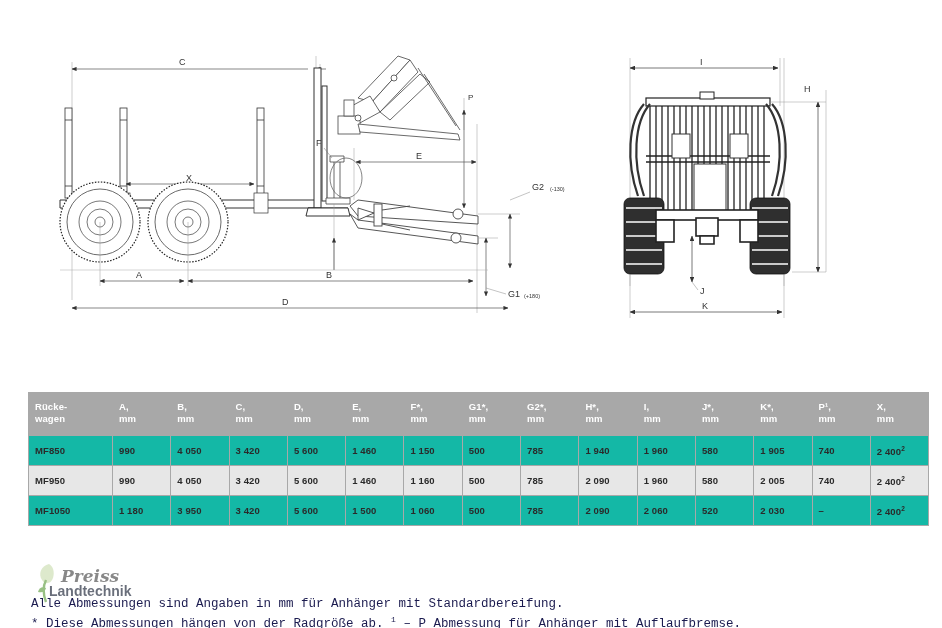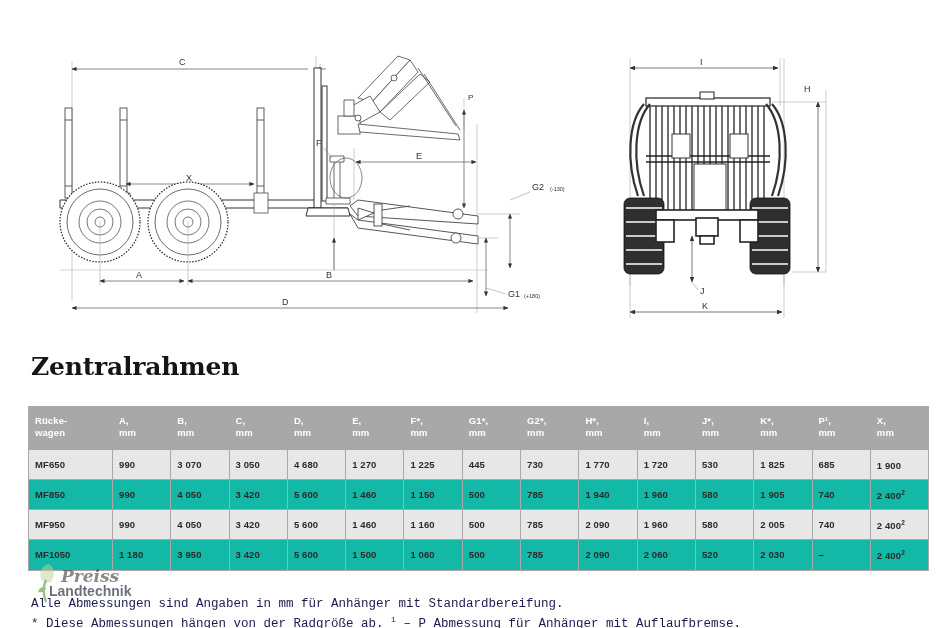--- a/index.html
+++ b/index.html
@@ -30,21 +30,20 @@
     letter-spacing: -0.2px;
     color: #151515;
   }
 
   
   .table-wrap {
     position: absolute; left: 28px; top: 392px;
     width: 886px;
     background: #a8a8a8;
     padding: 0;
-    margin-top: 14px;
   }
   table.spec {
     border-collapse: separate;
     border-spacing: 1px;
     width: 886px;
     table-layout: fixed;
     background: #a8a8a8;
   }
   table.spec th {
     background: #a8a8a8;
@@ -351,21 +350,20 @@
 
           <line x1="18" y1="266" x2="170" y2="266" marker-start="url(#arL2)" marker-end="url(#ar2)" stroke="#555"></line>
           <line x1="18" y1="228" x2="18" y2="272" stroke="#9a9a9a" stroke-width="0.5"></line>
           <line x1="172" y1="228" x2="172" y2="272" stroke="#9a9a9a" stroke-width="0.5"></line>
           <text x="90" y="263" font-size="9" fill="#333" font-family="Liberation Sans, sans-serif" stroke="none">K</text>
         </g>
       </svg>
     </div>
   </div>
 
-  <div class="heading">Zentralrahmen</div>
 
   <div class="table-wrap">
     <table class="spec">
       <colgroup>
         <col class="c0">
           <col class="cx">
           <col class="cx">
           <col class="cx">
           <col class="cx">
         <col class="cx">
@@ -437,37 +435,20 @@
             <span>P¹,</span>
             <span class="u">mm</span>
           </th>
           <th>
             <span>X,</span>
             <span class="u">mm</span>
           </th>
         </tr>
       </thead>
       <tbody>
-        <tr class="odd">
-          <td>MF650</td>
-          <td>990</td>
-          <td>3 070</td>
-          <td>3 050</td>
-          <td>4 680</td>
-          <td>1 270</td>
-          <td>1 225</td>
-          <td>445</td>
-          <td>730</td>
-          <td>1 770</td>
-          <td>1 720</td>
-          <td>530</td>
-          <td>1 825</td>
-          <td>685</td>
-          <td><span>1 900</span><sup></sup></td>
-        </tr>
         <tr class="even">
           <td>MF850</td>
           <td>990</td>
           <td>4 050</td>
           <td>3 420</td>
           <td>5 600</td>
           <td>1 460</td>
           <td>1 150</td>
           <td>500</td>
           <td>785</td>

